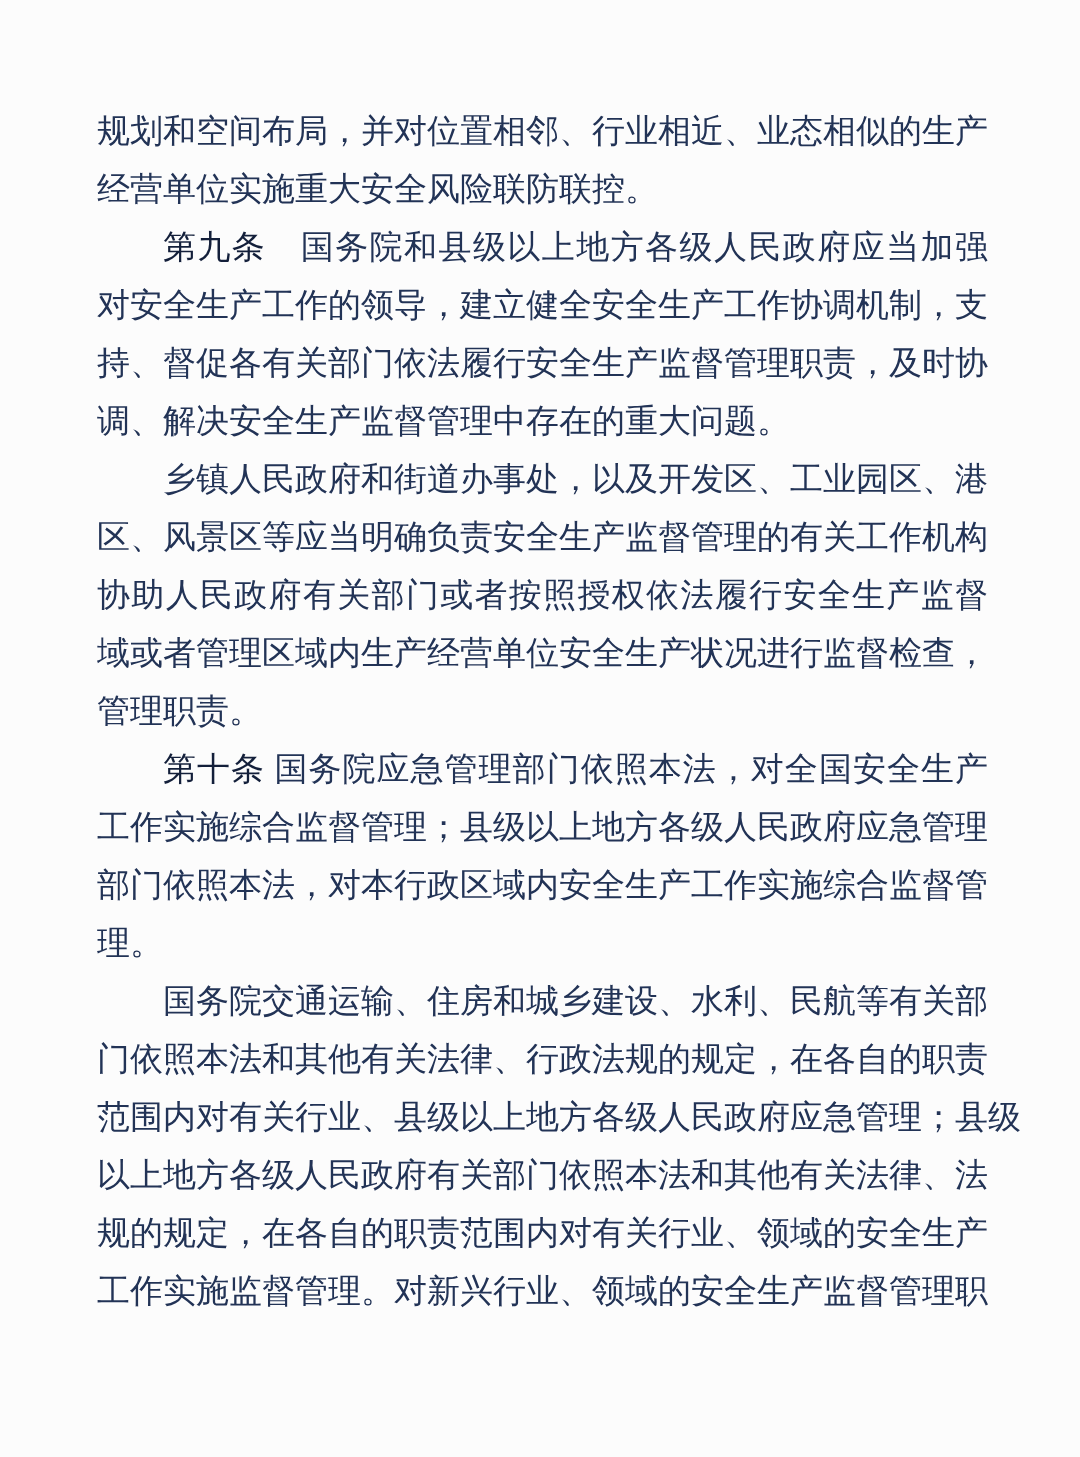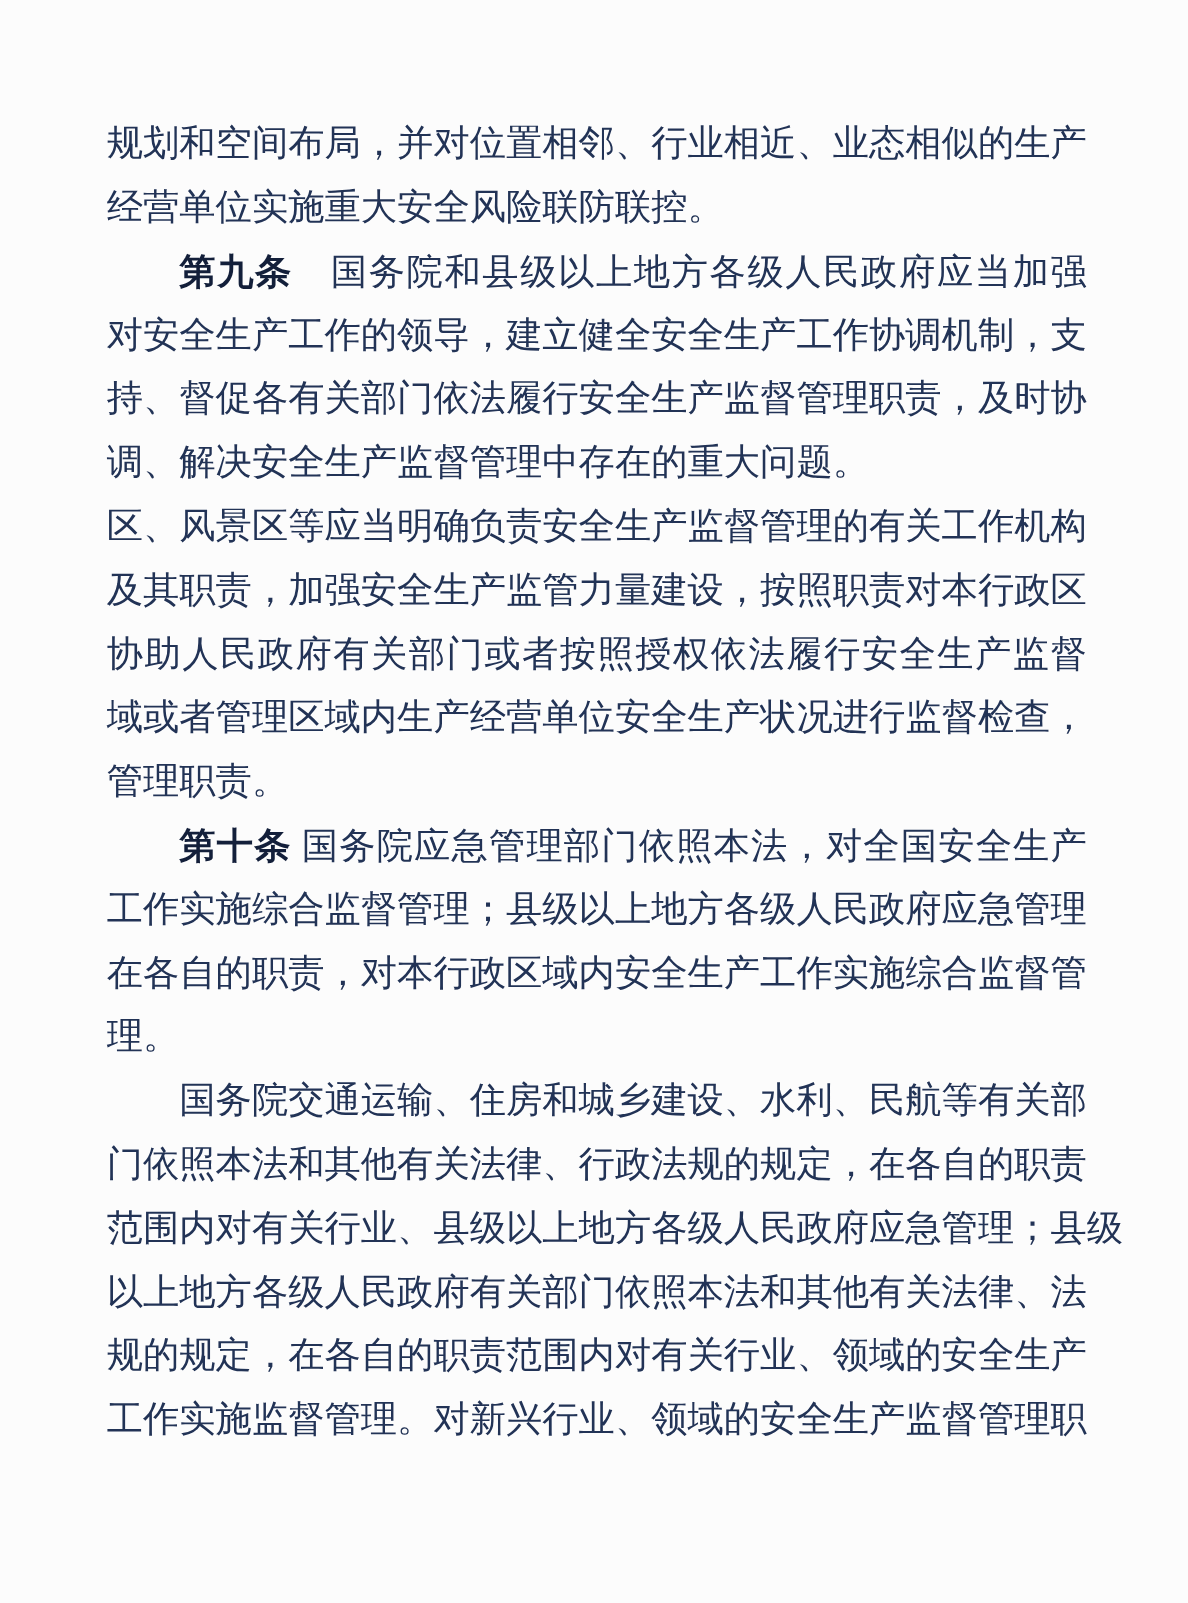--- a/index.html
+++ b/index.html
@@ -35,44 +35,44 @@
     letter-spacing: 0;
   }
   .line.para-end {
     text-align: center;
     text-align-last: left;
   }
   .line.indent {
     text-indent: 66px;
   }
   .article-number {
-    font-weight: 700;
+    font-weight: 400;
     color: #131f3a;
     font-family: "Liberation Sans", "DejaVu Sans", sans-serif;
   }
 </style>
 </head>
 <body>
 
 <div class="page">
   <div class="text-block" id="text-block">
       <div class="line">规划和空间布局，并对位置相邻、行业相近、业态相似的生产</div>
       <div class="line para-end">经营单位实施重大安全风险联防联控。</div>
       <div class="line indent"><span class="article-number">第九条</span>　<span>国务院和县级以上地方各级人民政府应当加强</span></div>
       <div class="line">对安全生产工作的领导，建立健全安全生产工作协调机制，支</div>
       <div class="line">持、督促各有关部门依法履行安全生产监督管理职责，及时协</div>
       <div class="line para-end">调、解决安全生产监督管理中存在的重大问题。</div>
+      <div class="line indent">乡镇人民政府和街道办事处，以及开发区、工业园区、港</div>
       <div class="line">区、风景区等应当明确负责安全生产监督管理的有关工作机构</div>
-      <div class="line">及其职责，加强安全生产监管力量建设，按照职责对本行政区</div>
       <div class="line">协助人民政府有关部门或者按照授权依法履行安全生产监督</div>
       <div class="line">域或者管理区域内生产经营单位安全生产状况进行监督检查，</div>
       <div class="line para-end">管理职责。</div>
       <div class="line indent"><span class="article-number">第十条</span> <span>国务院应急管理部门依照本法，对全国安全生产</span></div>
       <div class="line">工作实施综合监督管理；县级以上地方各级人民政府应急管理</div>
-      <div class="line">在各自的职责，对本行政区域内安全生产工作实施综合监督管</div>
+      <div class="line">部门依照本法，对本行政区域内安全生产工作实施综合监督管</div>
       <div class="line para-end">理。</div>
       <div class="line indent">国务院交通运输、住房和城乡建设、水利、民航等有关部</div>
       <div class="line">门依照本法和其他有关法律、行政法规的规定，在各自的职责</div>
       <div class="line">范围内对有关行业、县级以上地方各级人民政府应急管理；县级</div>
       <div class="line">以上地方各级人民政府有关部门依照本法和其他有关法律、法</div>
       <div class="line">规的规定，在各自的职责范围内对有关行业、领域的安全生产</div>
       <div class="line">工作实施监督管理。对新兴行业、领域的安全生产监督管理职</div>
     </div>
 </div>
 

